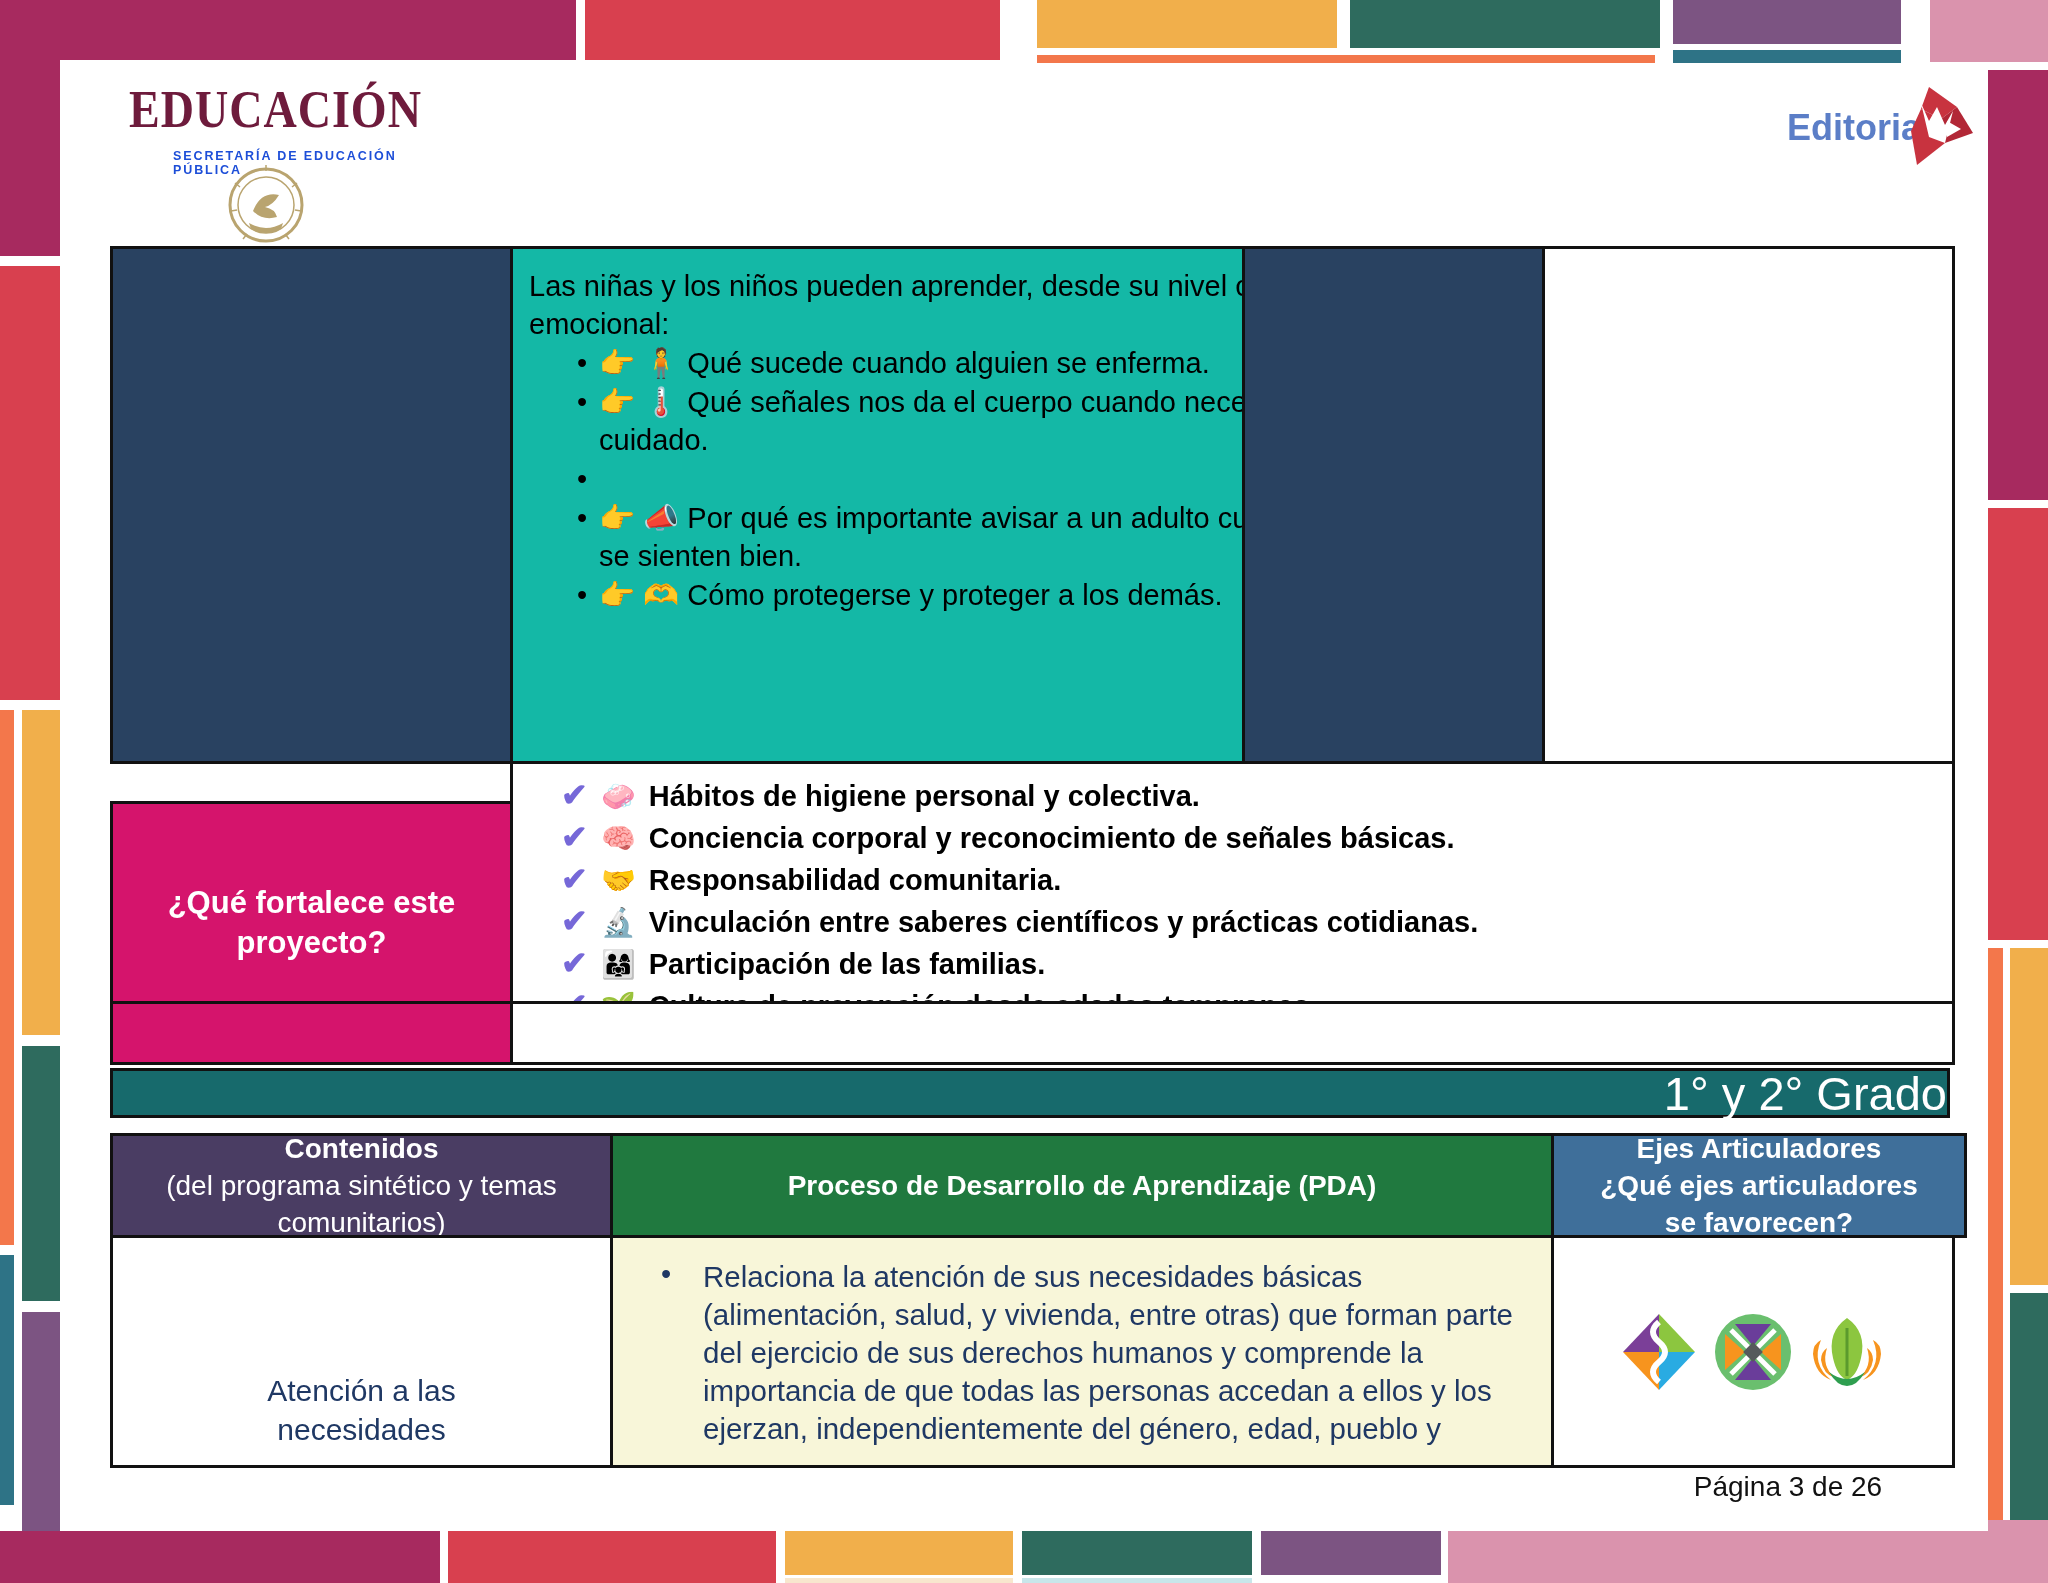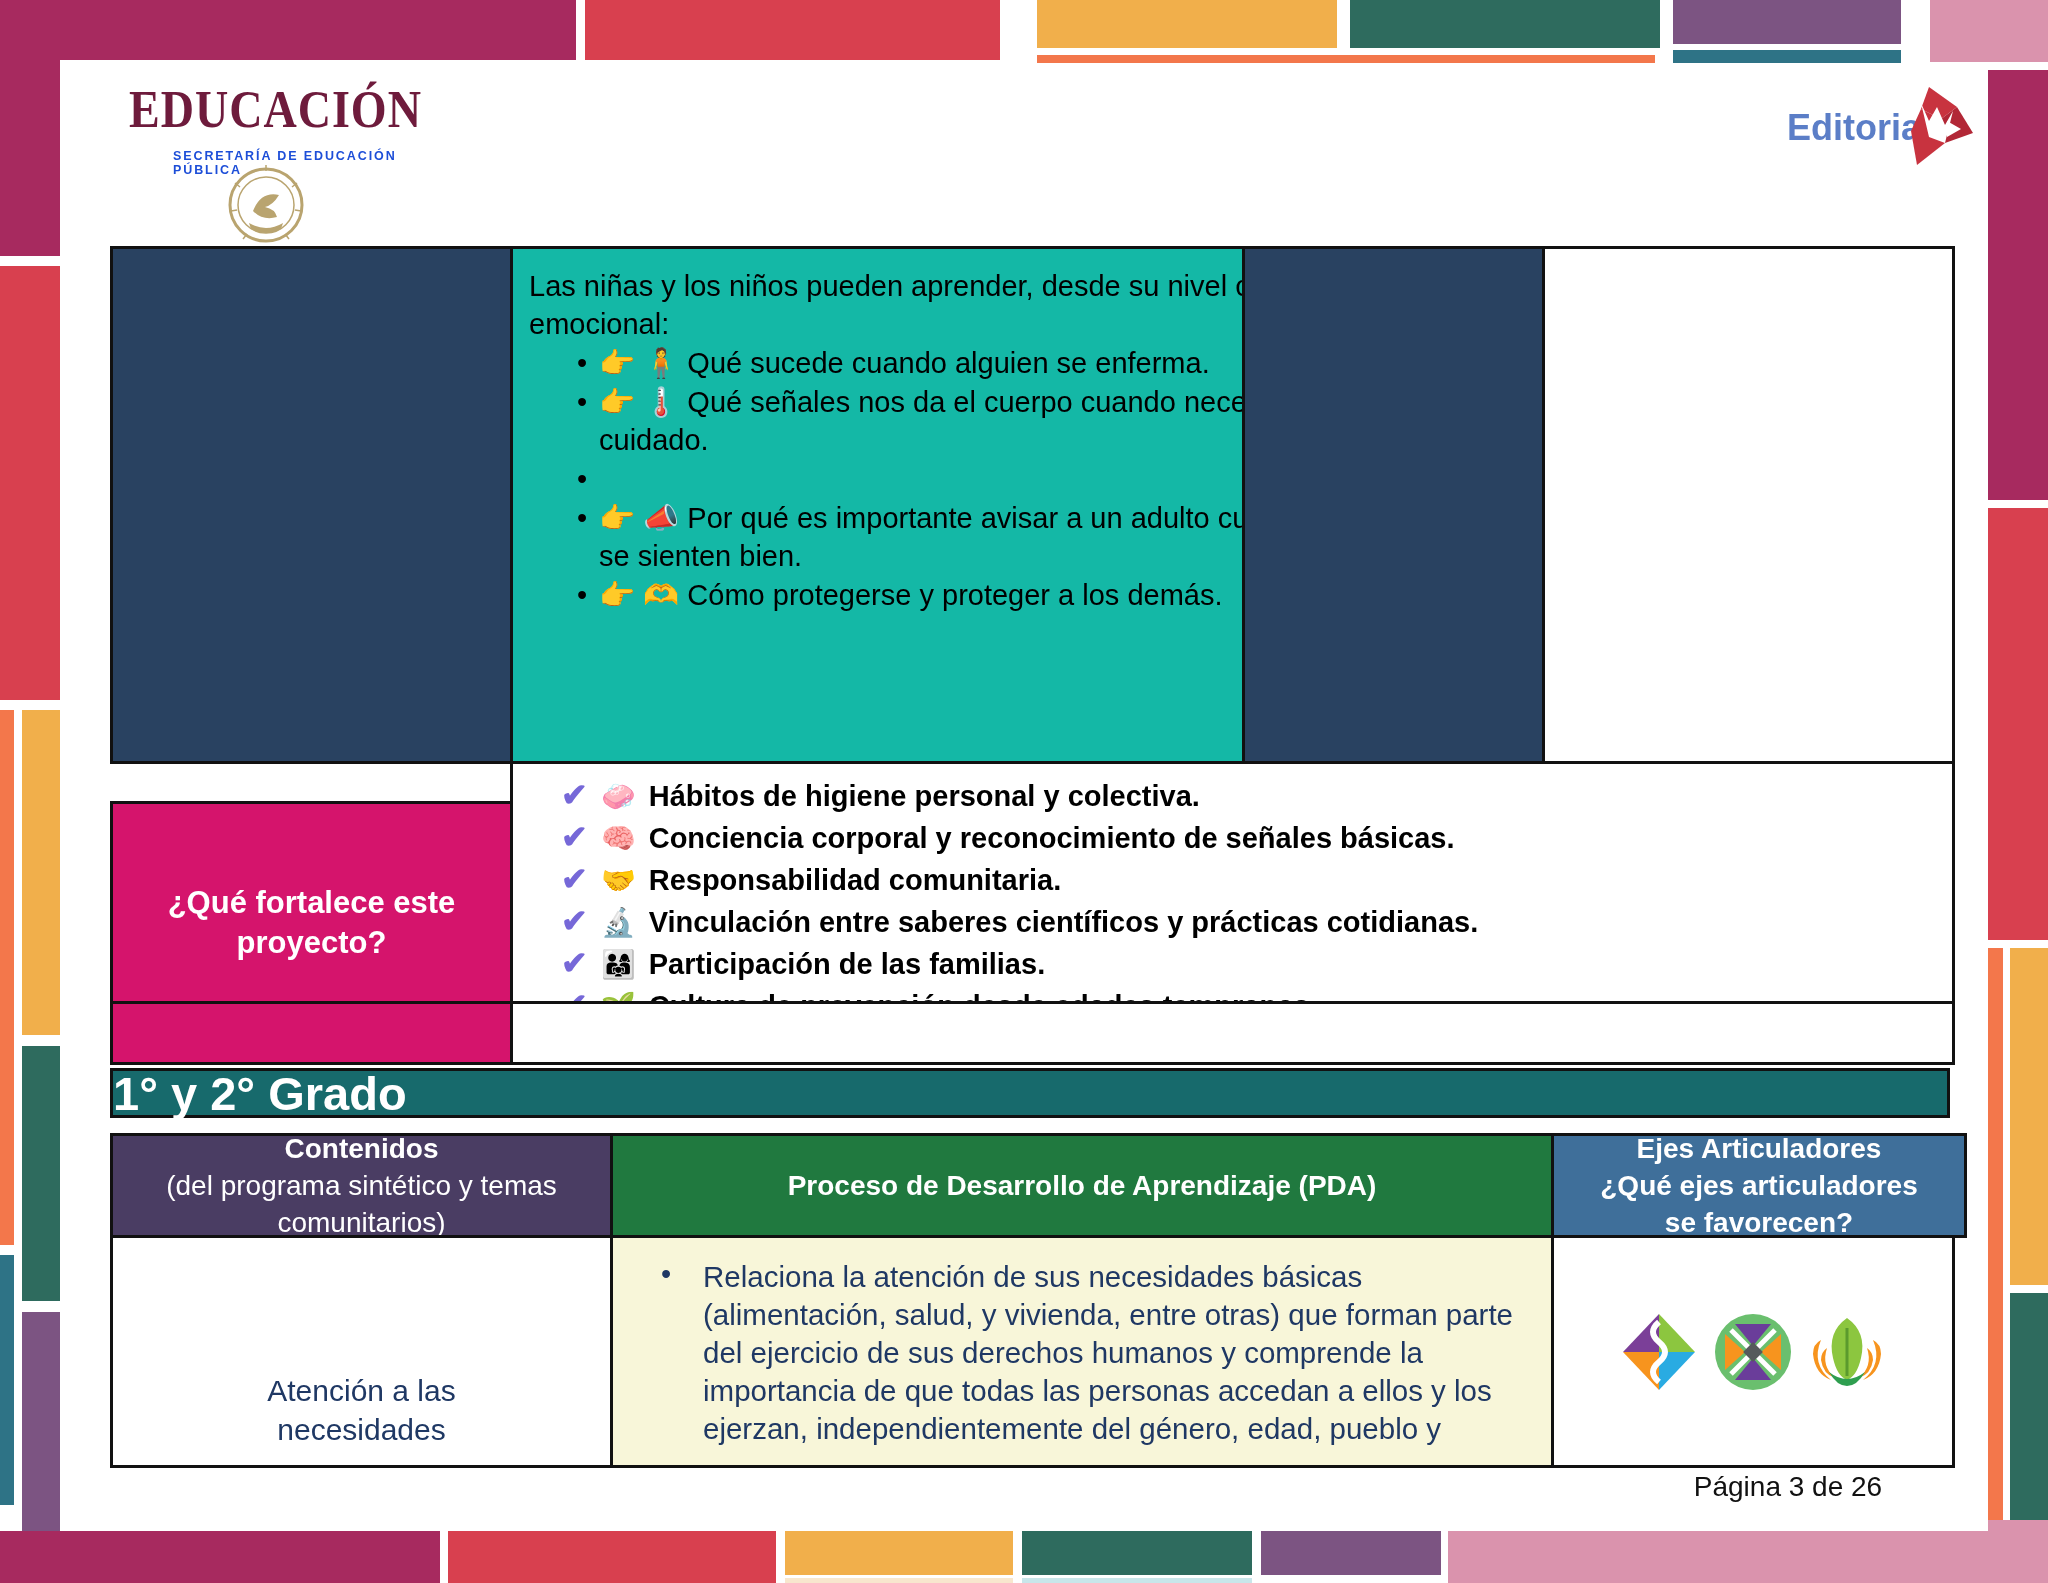--- a/index.html
+++ b/index.html
@@ -62,22 +62,22 @@
   
   #checklist{padding:12px 10px 0 48px;}
   .chk-row{display:flex;align-items:baseline;margin-bottom:2px;line-height:39px;}
   .chk-mark{color:#7668D8;font-weight:bold;font-size:32px;margin-right:14px;}
   .chk-icon{margin-right:12px;font-size:28px;}
   .chk-text{font-size:29px;font-weight:bold;color:#000;}
   
   #grade-banner{
     position:absolute;left:47px;top:1005px;width:1840px;height:50px;
     background:#176A6C;border:3px solid #111;box-sizing:border-box;
-    display:flex;align-items:center;justify-content:flex-start;
-    color:#fff;font-weight:bold;font-size:47px;
+    display:flex;align-items:center;justify-content:flex-end;
+    color:#fff;font-weight:normal;font-size:47px;
   }
   
   .hdr{
     display:flex;flex-direction:column;align-items:center;justify-content:center;
     color:#fff;text-align:center;font-size:28px;line-height:37px;padding:4px 12px;
   }
   .hdr .b{font-weight:bold;}
   #hdr-contenidos{background:#4A3D63;}
   #hdr-pda{background:#20793F;}
   #hdr-ejes{background:#3F6F9A;}

